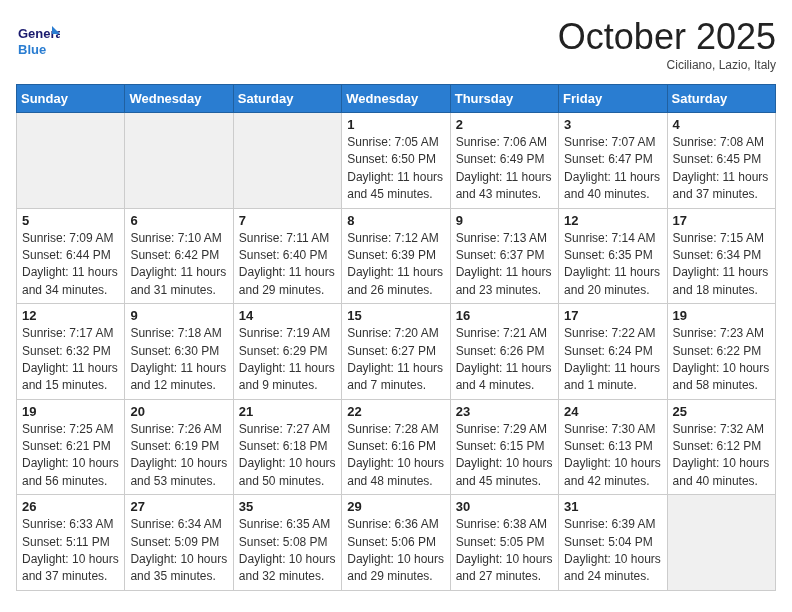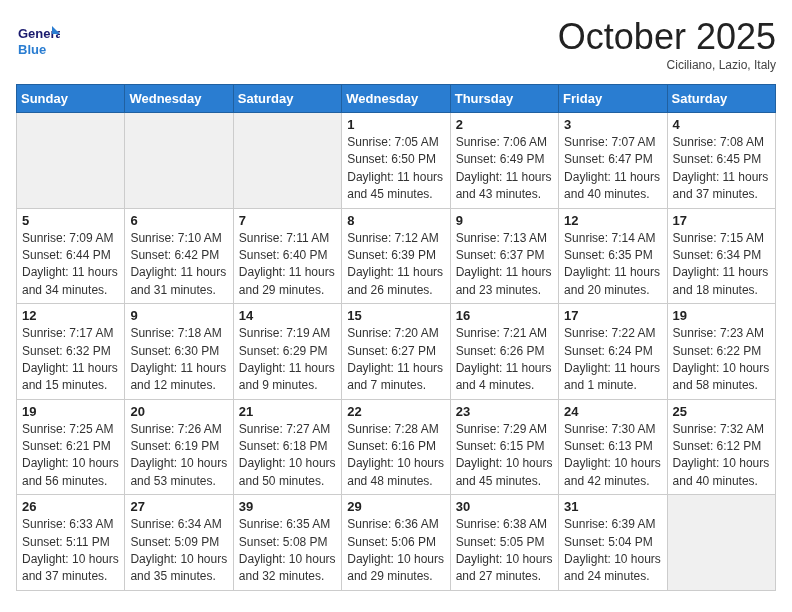--- a/index.html
+++ b/index.html
@@ -226,21 +226,21 @@
       <tr class="week-row">
         <td>
           <span class="day-num">26</span>
           <div class="day-info">Sunrise: 6:33 AM<br>Sunset: 5:11 PM<br>Daylight: 10 hours and 37 minutes.</div>
         </td>
         <td>
           <span class="day-num">27</span>
           <div class="day-info">Sunrise: 6:34 AM<br>Sunset: 5:09 PM<br>Daylight: 10 hours and 35 minutes.</div>
         </td>
         <td>
-          <span class="day-num">39</span>
+          <span class="day-num">35</span>
           <div class="day-info">Sunrise: 6:35 AM<br>Sunset: 5:08 PM<br>Daylight: 10 hours and 32 minutes.</div>
         </td>
         <td>
           <span class="day-num">29</span>
           <div class="day-info">Sunrise: 6:36 AM<br>Sunset: 5:06 PM<br>Daylight: 10 hours and 29 minutes.</div>
         </td>
         <td>
           <span class="day-num">30</span>
           <div class="day-info">Sunrise: 6:38 AM<br>Sunset: 5:05 PM<br>Daylight: 10 hours and 27 minutes.</div>
         </td>

